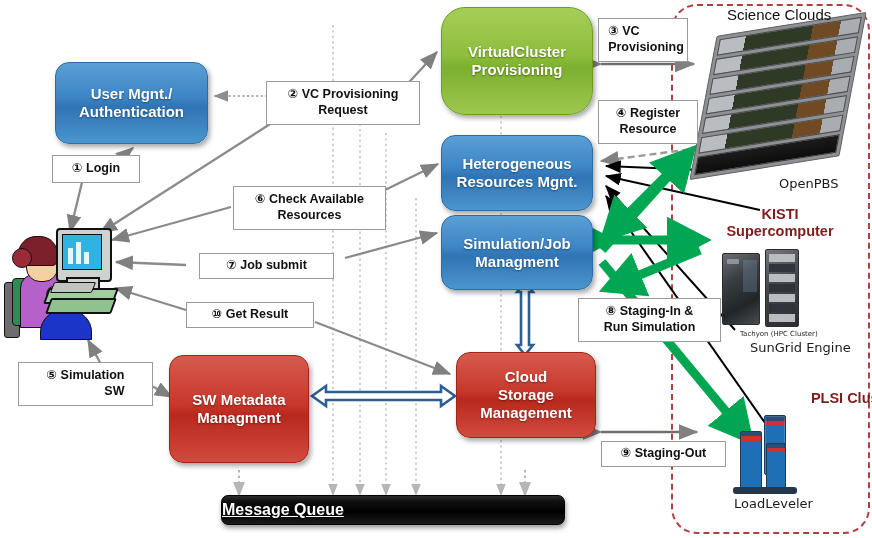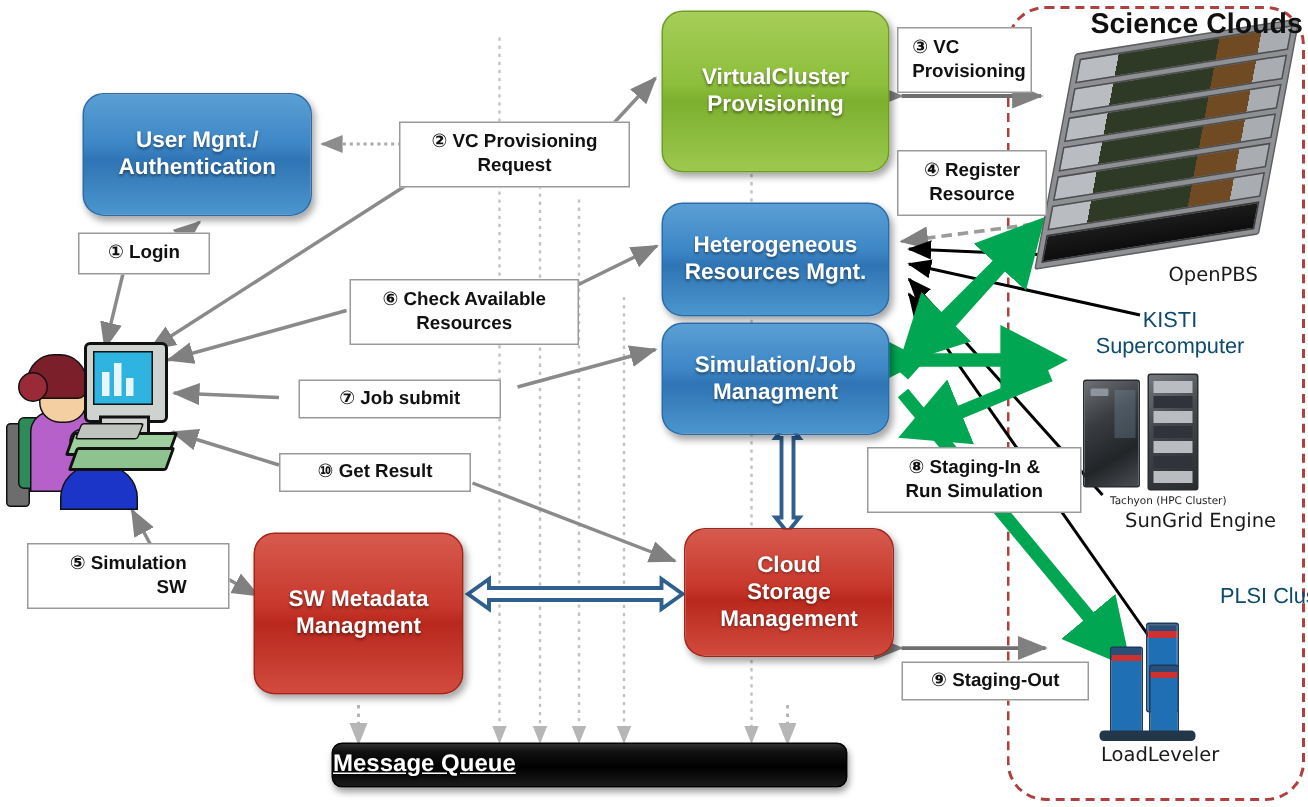--- a/index.html
+++ b/index.html
@@ -44,32 +44,32 @@
     text-align:center;line-height:1.25;z-index:9;
     padding:2px 5px;
   }
 
   
   .region{
     position:absolute;border:2px dashed #b0403f;border-radius:26px;
     z-index:1;
   }
   .region-title{
-    position:absolute;font-size:19px;font-weight:bold;color:#111;z-index:10;
+    position:absolute;font-size:15px;font-weight:normal;color:#111;z-index:10;
   }
   .res-cap{
     position:absolute;font-size:13px;color:#1a1a1a;z-index:10;
     font-family:"DejaVu Sans",sans-serif;
   }
   .res-cap-small{
     position:absolute;font-size:7px;color:#222;z-index:10;
     font-family:"DejaVu Sans",sans-serif;
   }
   .res-title{
-    position:absolute;font-size:14.5px;font-weight:normal;color:#0c4a6e;
+    position:absolute;font-size:14.5px;font-weight:bold;color:#7f1d1d;
     text-align:center;z-index:10;line-height:1.2;
   }
 
   
   .mq{
     position:absolute;border-radius:7px;
     background:linear-gradient(180deg,#2e2e2e 0%,#111 18%,#000 55%,#1b1b1b 100%);
     border:1px solid #000;
     display:flex;align-items:center;
     color:#fff;font-weight:bold;font-size:16px;
@@ -280,21 +280,21 @@
     <div style="position:absolute;left:50px;top:60px;width:40px;height:9px;background:#bfc4bf;border:1.6px solid #111;border-radius:2px;transform:skewX(-22deg);"></div>
   </div>
 
   <div class="node node-blue" style="left:55px;top:62px;width:153px;height:82px;font-size:15px;">
     <div>
       <span>User Mgnt./</span><br>
       <span>Authentication</span>
     </div>
   </div>
 
-  <div class="node node-green" style="left:441px;top:7px;width:152px;height:108px;font-size:15px;">
+  <div class="node node-green" style="left:441px;top:7px;width:152px;height:108px;font-size:15px;border-radius:24px;">
     <div>
       <span>VirtualCluster</span><br>
       <span>Provisioning</span>
     </div>
   </div>
 
   <div class="node node-blue" style="left:441px;top:135px;width:152px;height:76px;font-size:15px;">
     <div>
       <span>Heterogeneous</span><br>
       <span>Resources Mgnt.</span>

